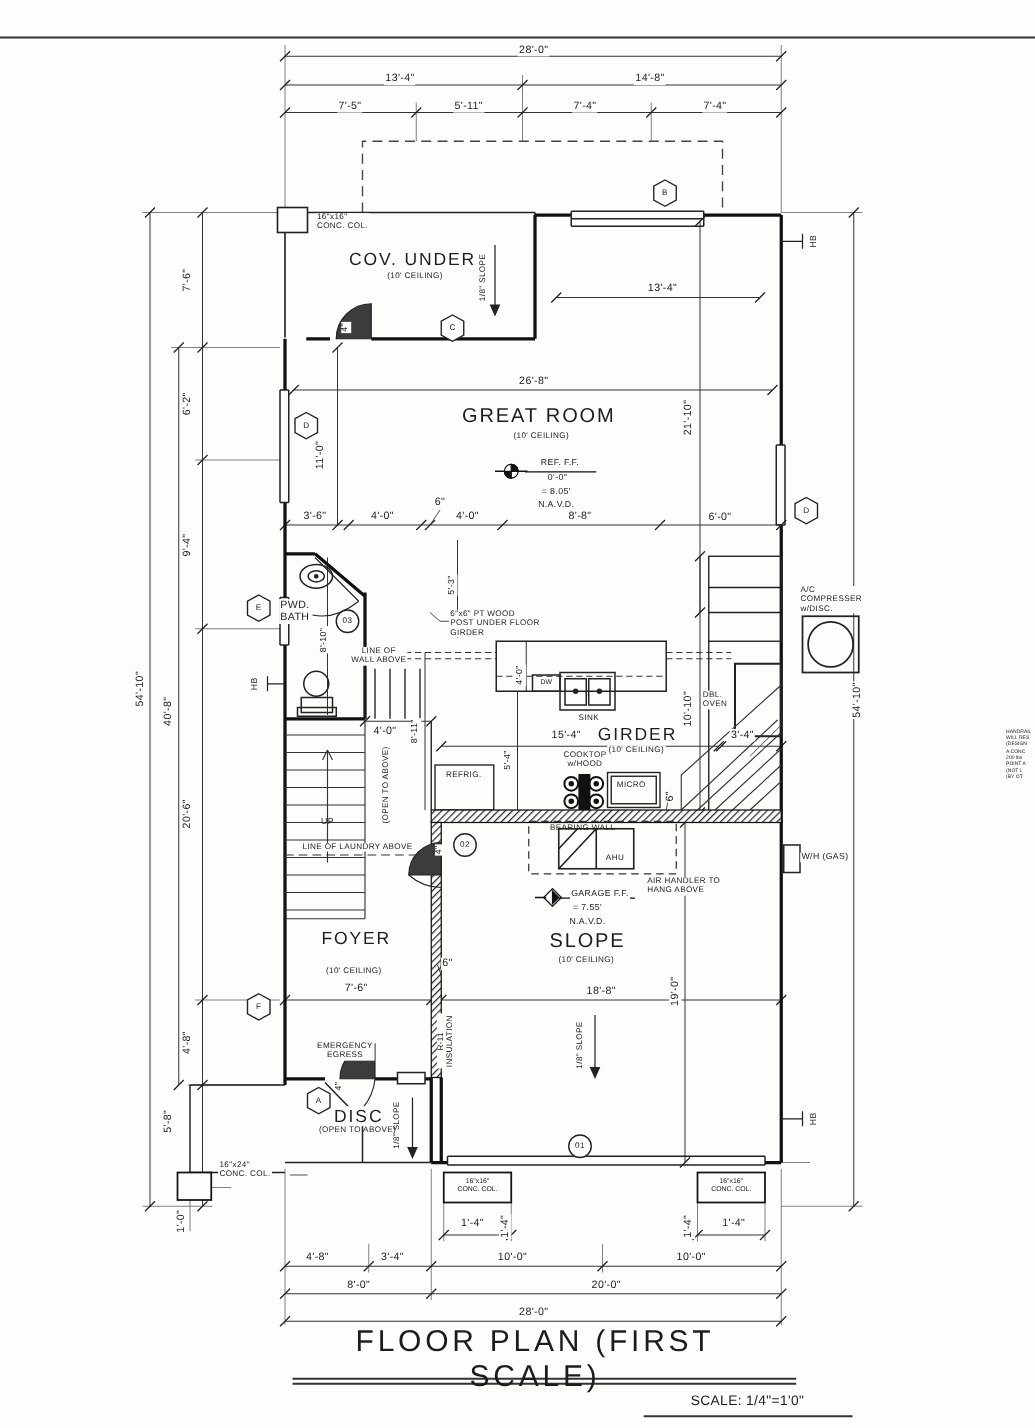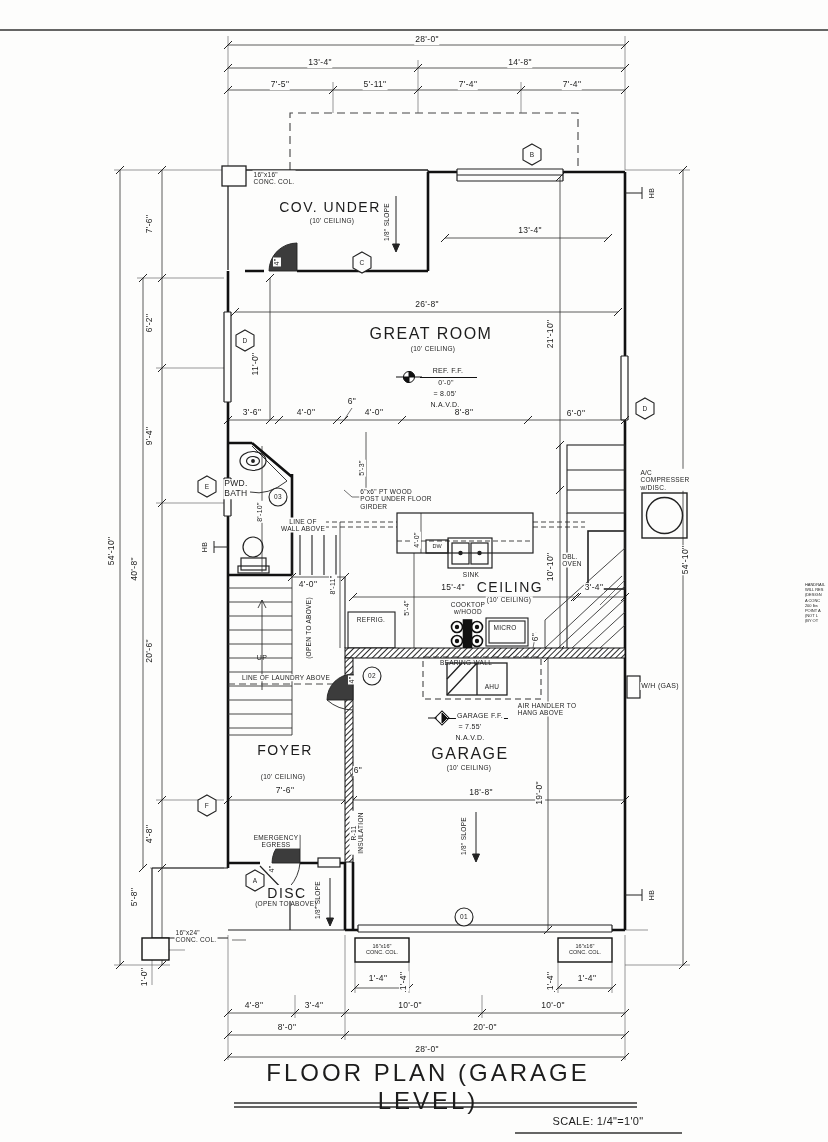--- a/index.html
+++ b/index.html
@@ -314,40 +314,40 @@
 <div class="lb r s7" style="left:362px;top:468px">5'-3"</div>
 <div class="lb" style="left:308px;top:585px">4'-0"</div>
 <div class="lb r s6 nobg" style="left:309px;top:628px">(OPEN TO ABOVE)</div>
 <div class="lb s7 nobg" style="left:262px;top:658px">UP</div>
 <div class="lb s6" style="left:286px;top:678px">LINE OF LAUNDRY ABOVE</div>
 <div class="lb r s7" style="left:205px;top:547px">HB</div>
 
 <div class="lb s5 nobg" style="left:437px;top:546px">DW</div>
 <div class="lb s6" style="left:471px;top:575px">SINK</div>
 <div class="lb" style="left:453px;top:588px">15'-4"</div>
-<div class="lb s14" style="left:510px;top:587px">CEILING</div>
+<div class="lb s14" style="left:510px;top:587px">GIRDER</div>
 <div class="lb s6" style="left:509px;top:600px">(10' CEILING)</div>
 <div class="lb r s7" style="left:333px;top:585px">8'-11"</div>
 <div class="lb r s7" style="left:407px;top:608px">5'-4"</div>
 <div class="lb r s7" style="left:417px;top:540px">4'-0"</div>
 <div class="lb s6 nobg" style="left:371px;top:620px">REFRIG.</div>
 <div class="lb s6" style="left:468px;top:608px">COOKTOP
 w/HOOD</div>
 <div class="lb s6 nobg" style="left:505px;top:628px">MICRO</div>
 <div class="lb s6 la" style="left:572px;top:560px">DBL.
 OVEN</div>
 
 <div class="lb s6 nobg" style="left:466px;top:663px">BEARING WALL</div>
 <div class="lb s6 nobg" style="left:492px;top:687px">AHU</div>
 <div class="lb s6 la" style="left:547px;top:709px">AIR HANDLER TO
 HANG ABOVE</div>
 <div class="lb s7" style="left:480px;top:716px">GARAGE F.F.</div>
 <div class="lb s7" style="left:470px;top:727px">= 7.55'</div>
 <div class="lb s7" style="left:470px;top:738px">N.A.V.D.</div>
-<div class="lb s15" style="left:470px;top:754px">GARAGE</div>
+<div class="lb s15" style="left:470px;top:754px">SLOPE</div>
 <div class="lb s6" style="left:469px;top:768px">(10' CEILING)</div>
 <div class="lb" style="left:481px;top:793px">18'-8"</div>
 <div class="lb r s6 nobg" style="left:464px;top:836px">1/8" SLOPE</div>
 <div class="lb r s6" style="left:357px;top:833px">R-11
 INSULATION</div>
 <div class="lb r s7" style="left:352px;top:680px">4"</div>
 
 <div class="lb s14" style="left:285px;top:750px">FOYER</div>
 <div class="lb s6" style="left:283px;top:777px">(10' CEILING)</div>
 <div class="lb" style="left:285px;top:791px">7'-6"</div>
@@ -397,16 +397,16 @@
 
 <div class="lb s4 la nobg" style="left:815px;top:603px">HANDRAIL
 WILL RES
 (DESIGN
 A CONC
 200 lbs
 POINT A
 (NOT L
 (BY OT</div>
 
-<div class="lb s24 nobg" style="left:428px;top:1087px">FLOOR PLAN (GARAGE LEVEL)</div>
+<div class="lb s24 nobg" style="left:428px;top:1087px">FLOOR PLAN (FIRST SCALE)</div>
 <div class="lb s11 nobg" style="left:598px;top:1121px">SCALE: 1/4"=1'0"</div>
 
 </div>
 
 </body></html>

